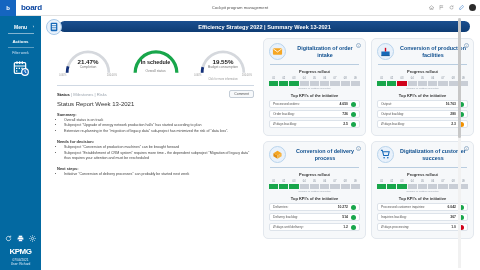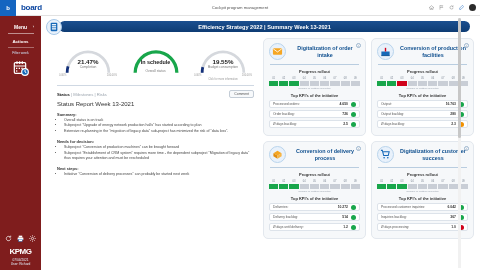--- a/index.html
+++ b/index.html
@@ -20,21 +20,21 @@
   .logo-word { margin-left:5px; font-size:8px; font-weight:bold; color:#0d47a1; letter-spacing:-0.3px; }
   .topbar-title { position:absolute; left:50%; transform:translateX(-50%); font-size:4.2px; color:#555; }
   .topbar-icons { position:absolute; right:4px; display:flex; align-items:center; gap:5px; }
   .tb-ic { width:5px; height:5px; color:#777; font-size:4.5px; line-height:5px; text-align:center; }
   .tb-ic svg { display:block; }
   .tb-blue { color:#1565c0; }
   .avatar { width:7px; height:7px; border-radius:50%; background:#2b2b2b; }
 
   
   .sidebar { position:absolute; left:0; top:16px; width:41px; height:254px;
-             background:#7f1d1d; color:#fff; }
+             background:#0369a1; color:#fff; }
   .sb-menu { margin-top:8px; text-align:center; font-size:5px; font-weight:bold; position:relative; }
   .sb-menu .chev { font-size:3.5px; position:absolute; right:7px; top:1px; }
   .sb-rule { width:26px; height:1px; background:rgba(255,255,255,.5); margin:3px auto 0; }
   .sb-actions { margin-top:5px; text-align:center; font-size:4.4px; font-weight:bold; }
   .sb-rule2 { width:26px; height:1px; background:rgba(255,255,255,.35); margin:3px auto 0; }
   .sb-sub { margin-top:3px; text-align:center; font-size:3.4px; color:#cfe2f5; }
   .sb-icon { margin:5px auto 0; width:16px; height:16px; color:#fff; }
   .sb-icon svg { display:block; }
 
   .sb-bottom { position:absolute; bottom:4px; left:0; width:41px; text-align:center; }

